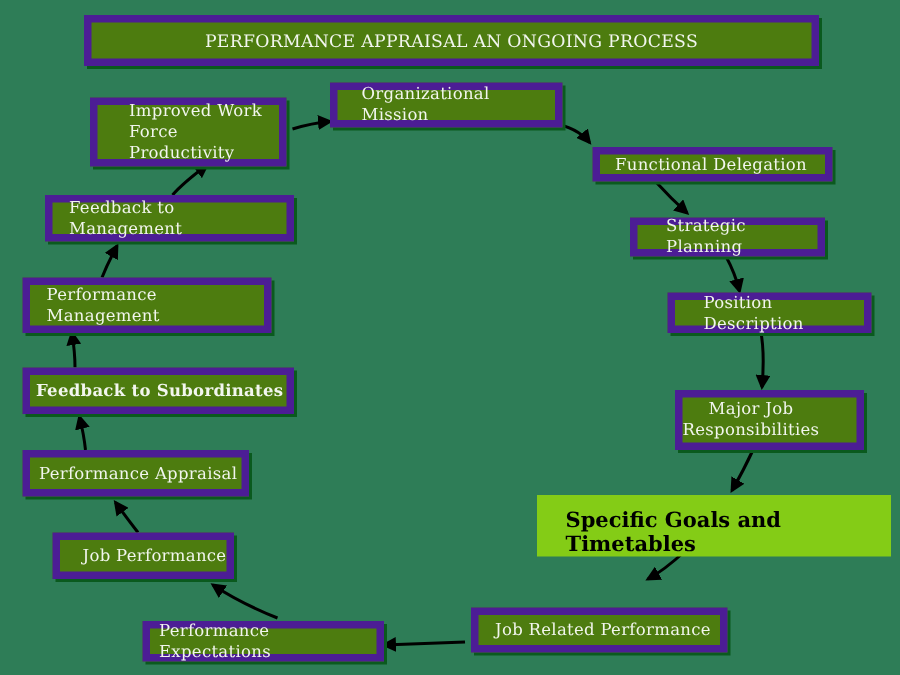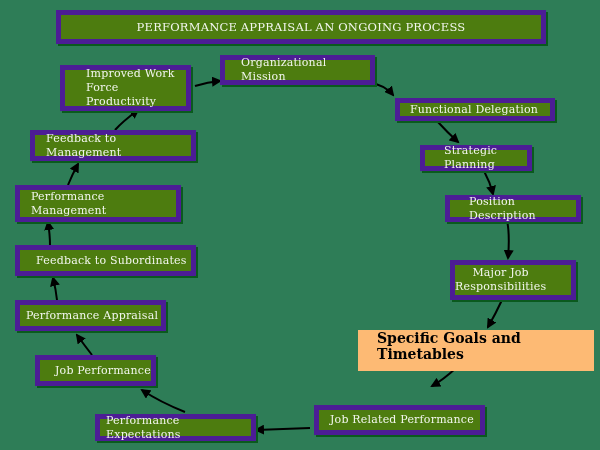--- a/index.html
+++ b/index.html
@@ -1,20 +1,20 @@
 <!DOCTYPE html>
 <html><head>
 <meta charset="utf-8">
 <style>
   html, body { margin: 0; padding: 0; }
   body { width: 600px; height: 450px; background: #2e7d57; position: relative; overflow: hidden; font-family: "DejaVu Serif", serif; }
   .box { position: absolute; background: #4d7c0f; border: 5px solid #4c1d95; box-shadow: 2px 2px 0 #0a5a1e; color: #f2f6ee; font-size: 11px; display: flex; align-items: center; box-sizing: border-box; letter-spacing: 0.2px; }
   .box span { white-space: pre-line; line-height: 14px; }
   .title { left: 56px; top: 10px; width: 490px; height: 34px; justify-content: center; font-size: 11.5px; }
-  .hl { position: absolute; background: #fdba74; color: #000; font-weight: bold; font-size: 14px; display: flex; align-items: flex-start; box-sizing: border-box; padding-left: 19px; }
+  .hl { position: absolute; background: #84cc16; color: #000; font-weight: bold; font-size: 14px; display: flex; align-items: flex-end; box-sizing: border-box; padding-left: 19px; }
   svg { position: absolute; left: 0; top: 0; }
 </style>
 </head>
 <body>
 
 <svg width="600" height="450">
   <defs>
     <marker id="ah" markerWidth="10" markerHeight="10" refX="8" refY="5" orient="auto" markerUnits="userSpaceOnUse">
       <path d="M0,0 L10,5 L0,10 Z" fill="#000"></path>
     </marker>
@@ -40,21 +40,21 @@
 <div class="box title">
     <span>PERFORMANCE APPRAISAL AN ONGOING PROCESS</span>
   </div>
 
 <div class="box" style="left:220px;top:55px;width:155px;height:30px;padding-left:16px;">
     <span>Organizational Mission</span>
   </div>
 <div class="box" style="left:395px;top:98px;width:160px;height:23px;padding-left:10px;">
     <span>Functional Delegation</span>
   </div>
-<div class="box" style="left:420px;top:145px;width:112px;height:26px;padding-left:19px;">
+<div class="box" style="left:420px;top:145px;width:130px;height:26px;padding-left:19px;">
     <span>Strategic Planning</span>
   </div>
 <div class="box" style="left:445px;top:195px;width:136px;height:27px;padding-left:19px;">
     <span>Position Description</span>
   </div>
 <div class="box" style="left:450px;top:260px;width:126px;height:40px;text-align:center;">
     <span>Major Job
 Responsibilities</span>
   </div>
 <div class="hl" style="left:358px;top:330px;width:236px;height:41px;">
@@ -65,21 +65,21 @@
   </div>
 <div class="box" style="left:95px;top:414px;width:161px;height:27px;padding-left:6px;">
     <span>Performance  Expectations</span>
   </div>
 <div class="box" style="left:35px;top:355px;width:121px;height:31px;padding-left:15px;">
     <span>Job Performance</span>
   </div>
 <div class="box" style="left:15px;top:300px;width:151px;height:31px;padding-left:6px;">
     <span>Performance Appraisal</span>
   </div>
-<div class="box" style="left:15px;top:245px;width:181px;height:31px;padding-left:16px;">
+<div class="box" style="left:15px;top:245px;width:181px;height:31px;padding-left:4px;font-weight:bold;">
     <span>Feedback to Subordinates</span>
   </div>
 <div class="box" style="left:15px;top:185px;width:166px;height:37px;padding-left:11px;">
     <span>Performance Management</span>
   </div>
 <div class="box" style="left:30px;top:130px;width:166px;height:31px;padding-left:11px;">
     <span>Feedback to Management</span>
   </div>
 <div class="box" style="left:60px;top:65px;width:131px;height:46px;padding-left:21px;">
     <span>Improved Work

